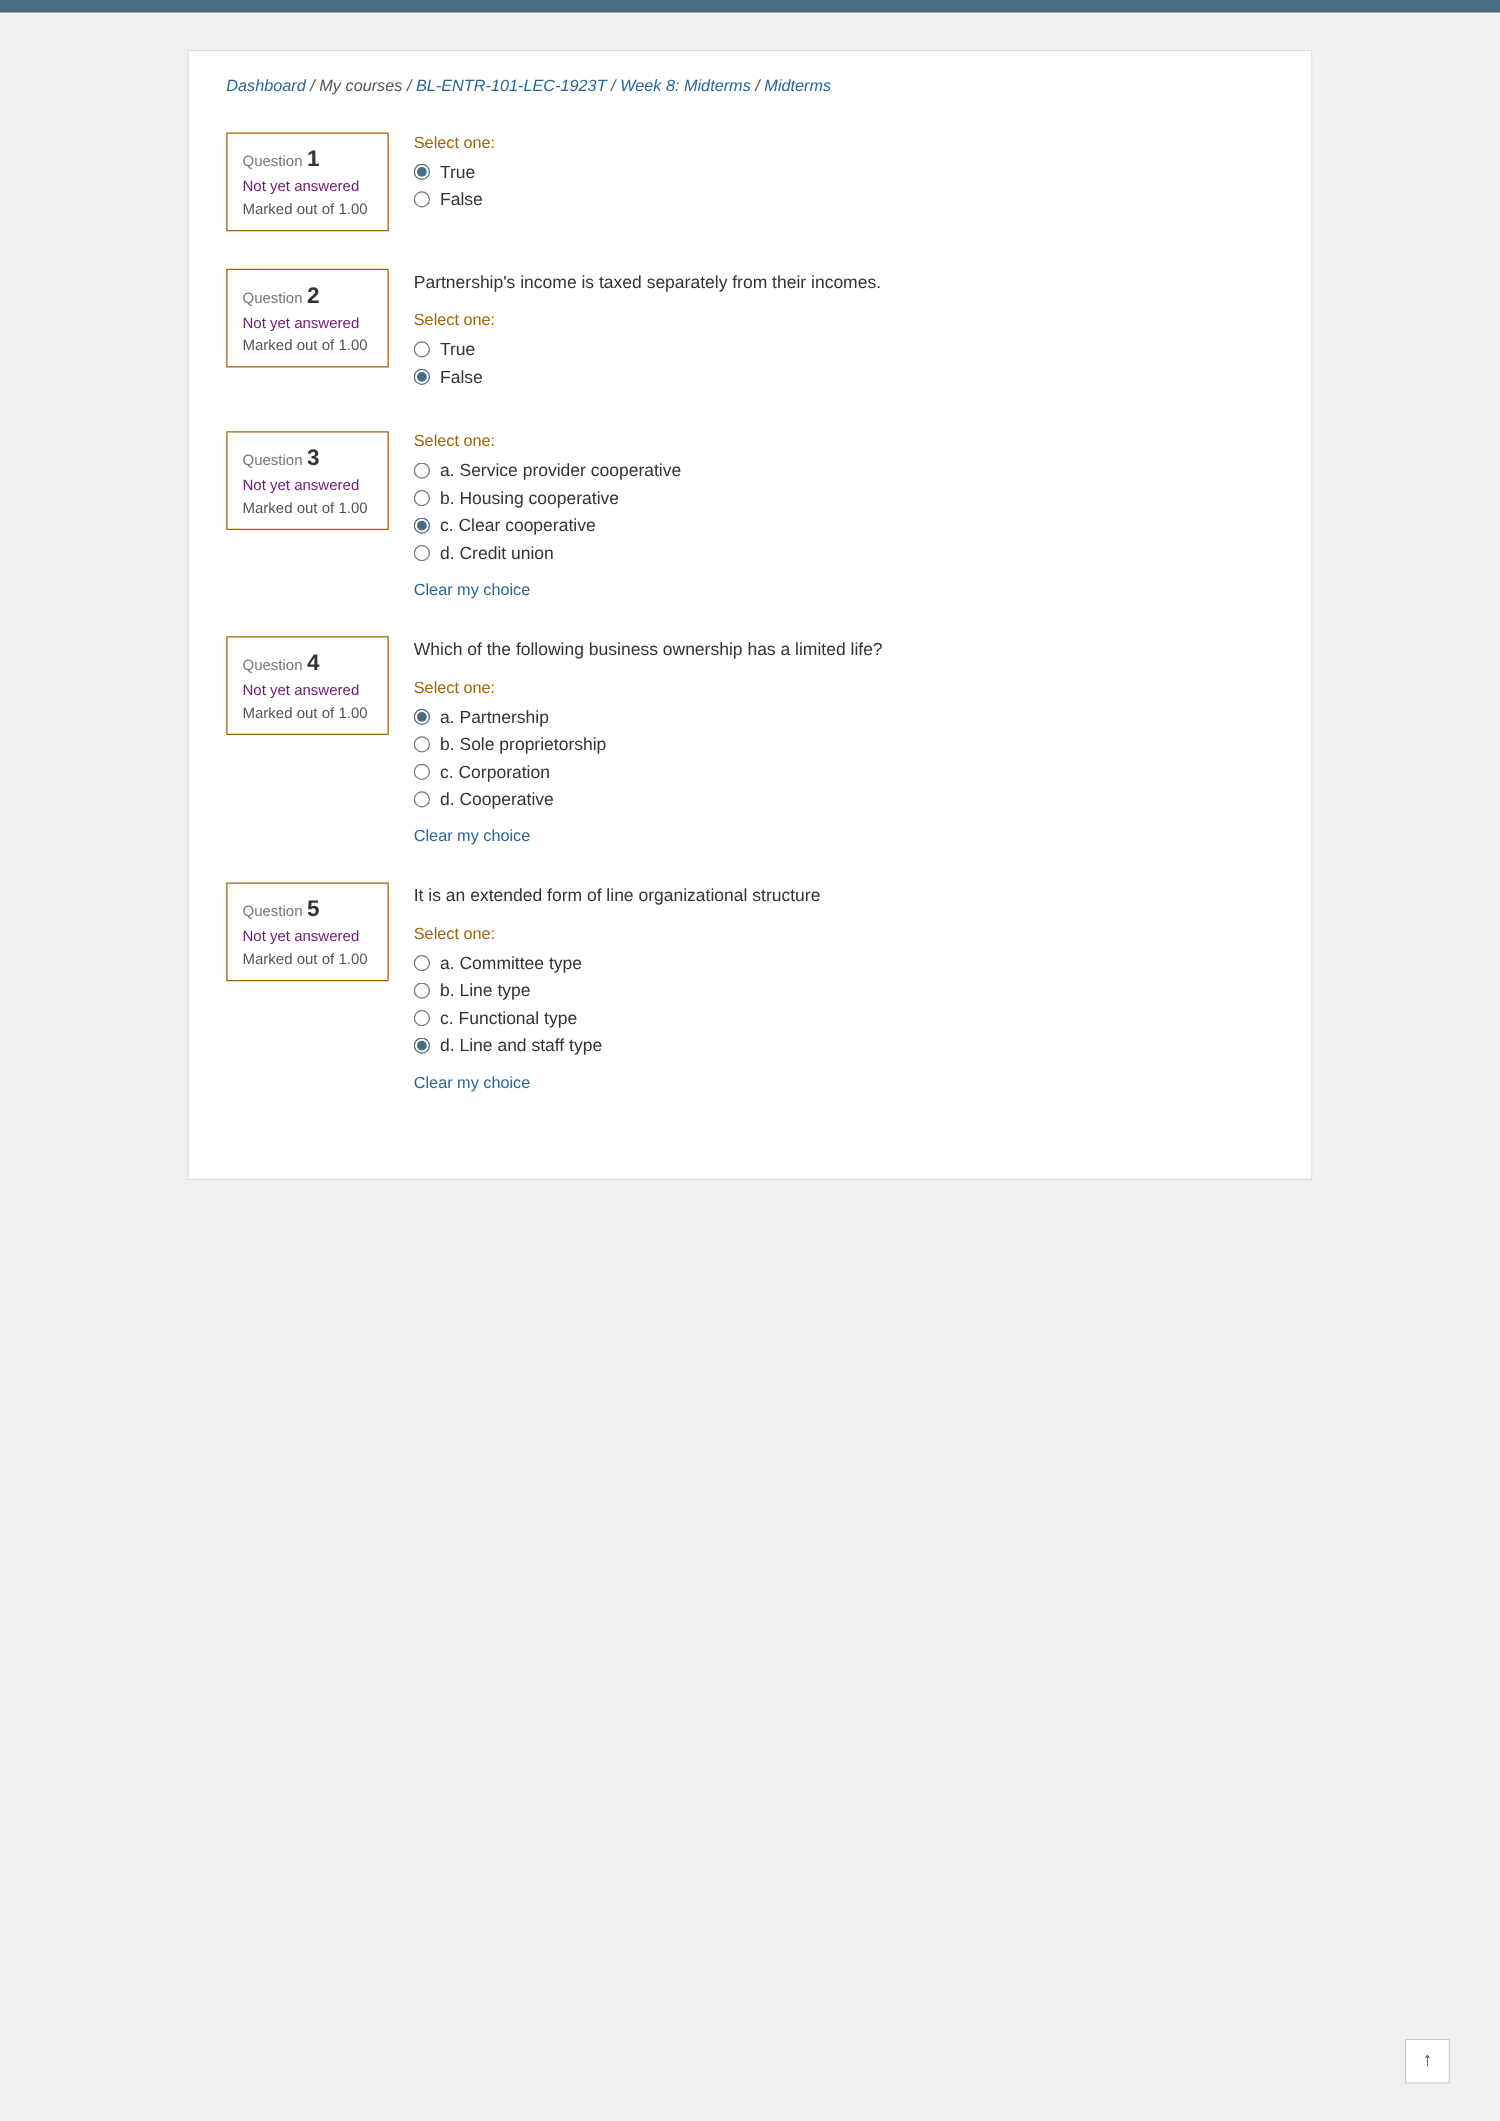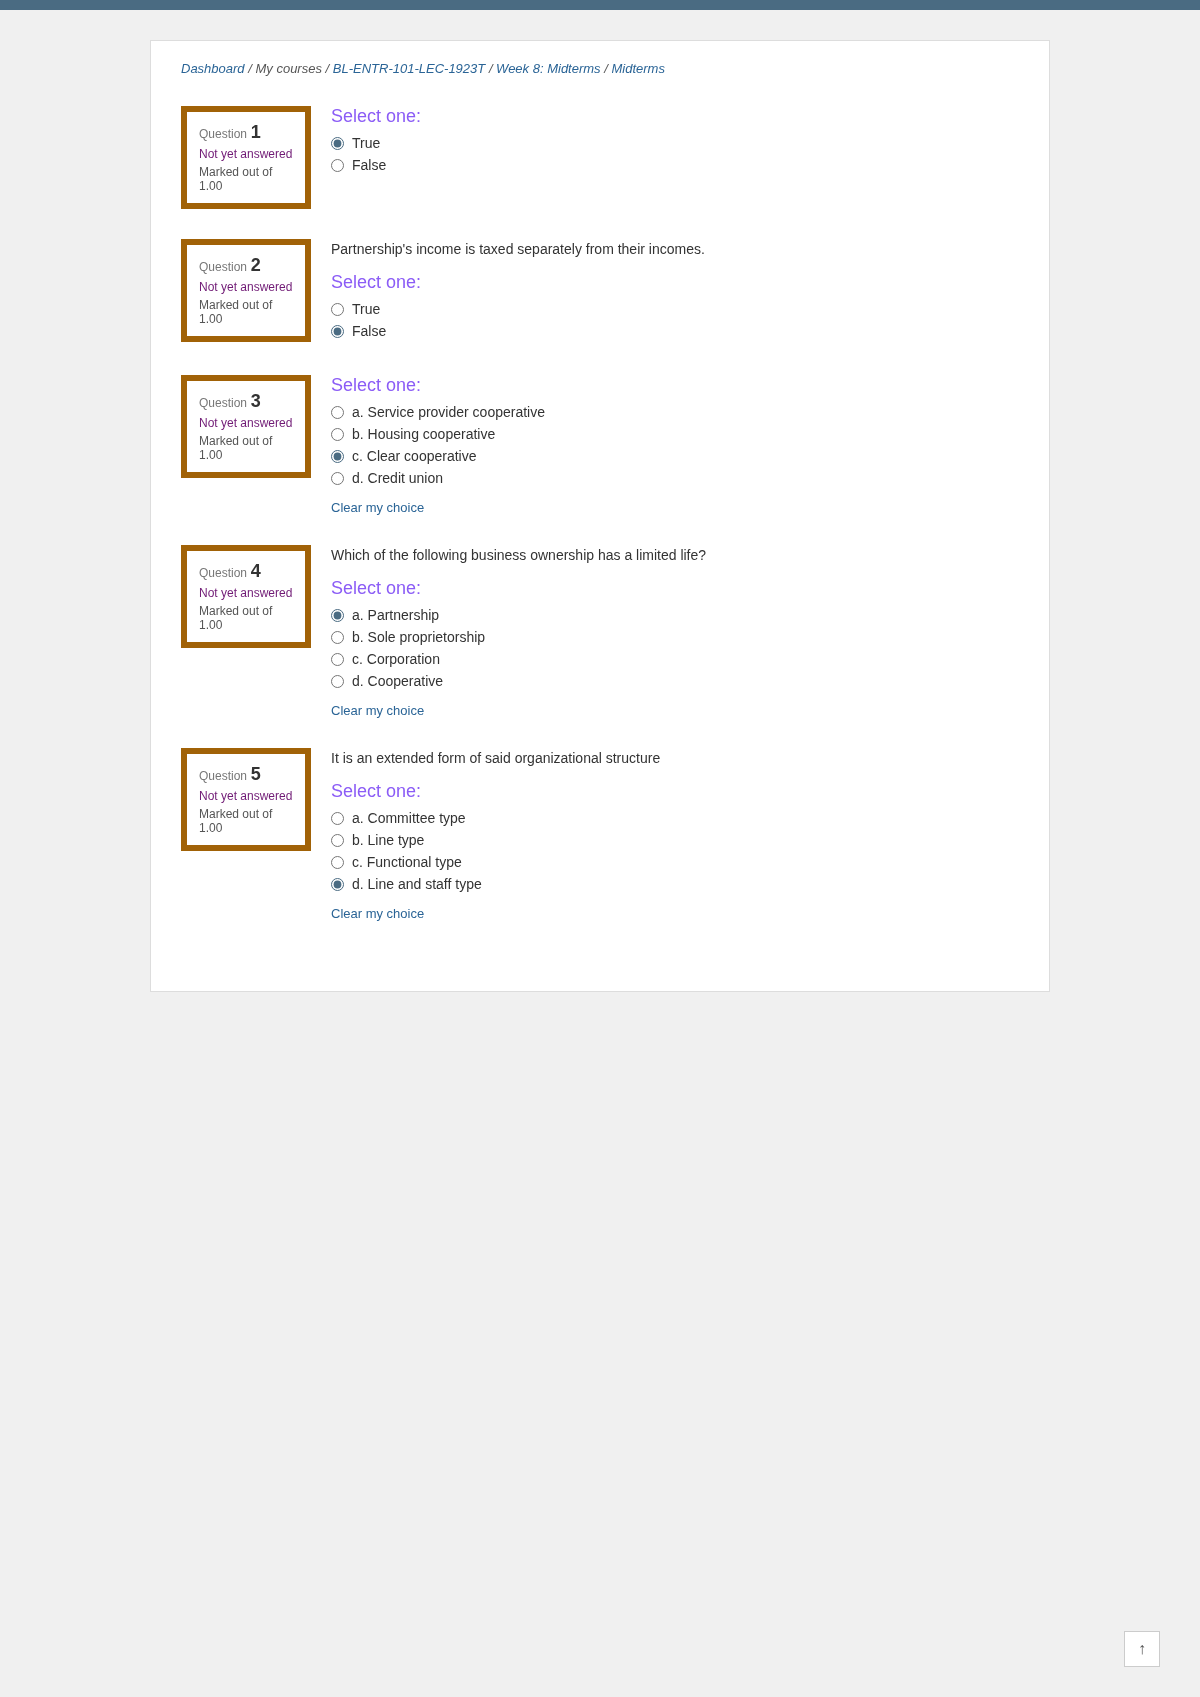--- a/index.html
+++ b/index.html
@@ -35,21 +35,21 @@
     .breadcrumb span { color: #555; }
 
     .question-block {
       display: flex;
       margin-bottom: 30px;
       border: none;
     }
     .question-sidebar {
       min-width: 130px;
       max-width: 130px;
-      border: 6px solid #a16207;
+      border: 1px solid #a16207;
       padding: 10px 12px;
       margin-right: 20px;
       font-size: 13px;
       color: #555;
       height: fit-content;
     }
     .question-sidebar .q-label {
       font-size: 12px;
       color: #777;
     }
@@ -72,22 +72,22 @@
       flex: 1;
       padding: 0;
     }
     .question-text {
       color: #333;
       font-size: 14px;
       line-height: 1.5;
       margin-bottom: 12px;
     }
     .select-one-label {
-      font-size: 18px;
-      color: #8b5cf6;
+      font-size: 13px;
+      color: #a16207;
       margin-bottom: 8px;
     }
     .option-row {
       display: flex;
       align-items: center;
       margin-bottom: 6px;
       font-size: 14px;
     }
     .option-row input[type="radio"] {
       margin-right: 8px;
@@ -238,21 +238,21 @@
   </div>
 
   <div class="question-block">
     <div class="question-sidebar">
       <span class="q-label">Question</span>
       <span class="q-number">5</span>
       <div class="q-status">Not yet answered</div>
       <div class="q-mark">Marked out of 1.00</div>
     </div>
     <div class="question-content">
-      <div class="question-text">It is an extended form of said organizational structure</div>
+      <div class="question-text">It is an extended form of line organizational structure</div>
       <div class="select-one-label">Select one:</div>
       <div class="option-row">
         <input type="radio" name="q5" style="">
         <label>a. Committee type</label>
       </div>
       <div class="option-row">
         <input type="radio" name="q5" style="">
         <label>b. Line type</label>
       </div>
       <div class="option-row">

